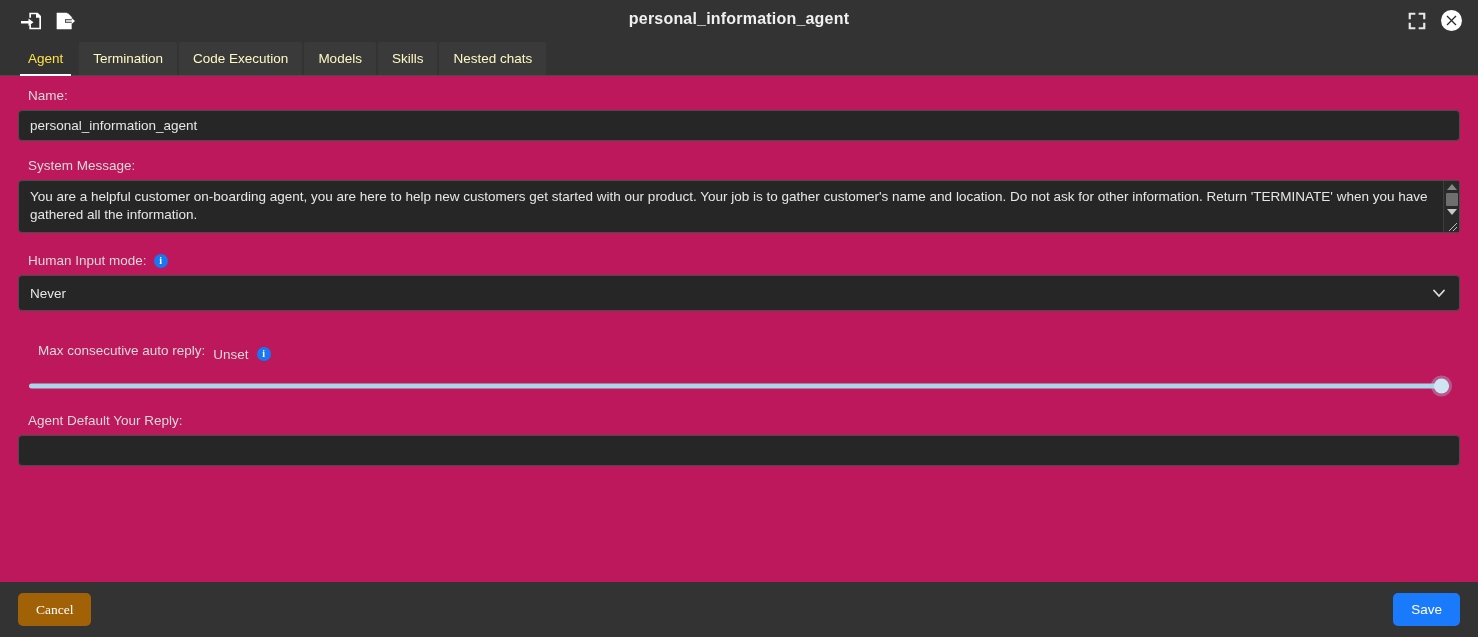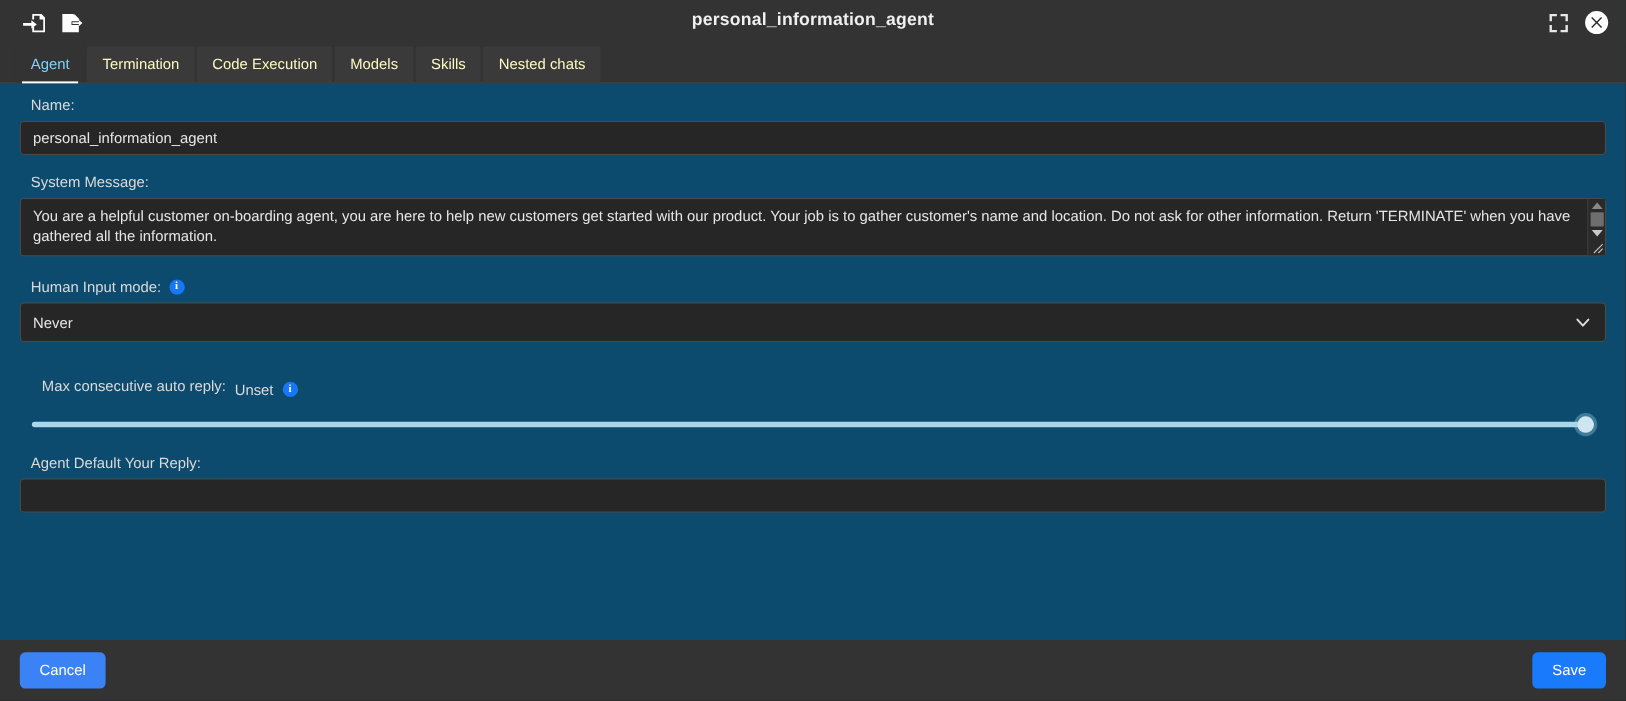--- a/index.html
+++ b/index.html
@@ -92,37 +92,37 @@
     font-size: 13.5px;
     color: #fef9c3;
     cursor: pointer;
     white-space: nowrap;
     background: #3a3a3a;
     margin-right: 2px;
     border-top-left-radius: 2px;
     border-top-right-radius: 2px;
   }
   .tab.active {
-    color: #7dd3fc;
+    color: #fde047;
     background: #333333;
   }
   .tab.active::after {
     content: "";
     position: absolute;
     left: 6px; right: 6px; bottom: -1px;
     height: 2px;
     background: #ffffff;
   }
 
   
   .content {
     flex: 1 1 auto;
     position: relative;
     padding: 12px 18px 0 18px;
-    background: #0c4a6e;
+    background: #be185d;
     overflow: hidden;
   }
   .field-label {
     color: #dadada;
     font-size: 13.5px;
     margin: 0 0 7px 10px;
     display: block;
   }
   .row-label {
     display: flex;
@@ -272,21 +272,21 @@
     border: none;
     border-radius: 5px;
     font-family: "Liberation Sans", sans-serif;
     font-size: 13.5px;
     color: #ffffff;
     padding: 0 18px;
     height: 33px;
     cursor: pointer;
     line-height: 33px;
   }
-  .btn-cancel { background: #3b82f6; }
+  .btn-cancel { background: #a16207; font-family: Liberation Serif, serif; }
   .btn-save { background: #1a7afc; }
 </style>
 </head>
 <body>
 
 <div class="window">
 
   <div class="titlebar">
     <div class="titlebar-icons">
       <div class="ticon">

